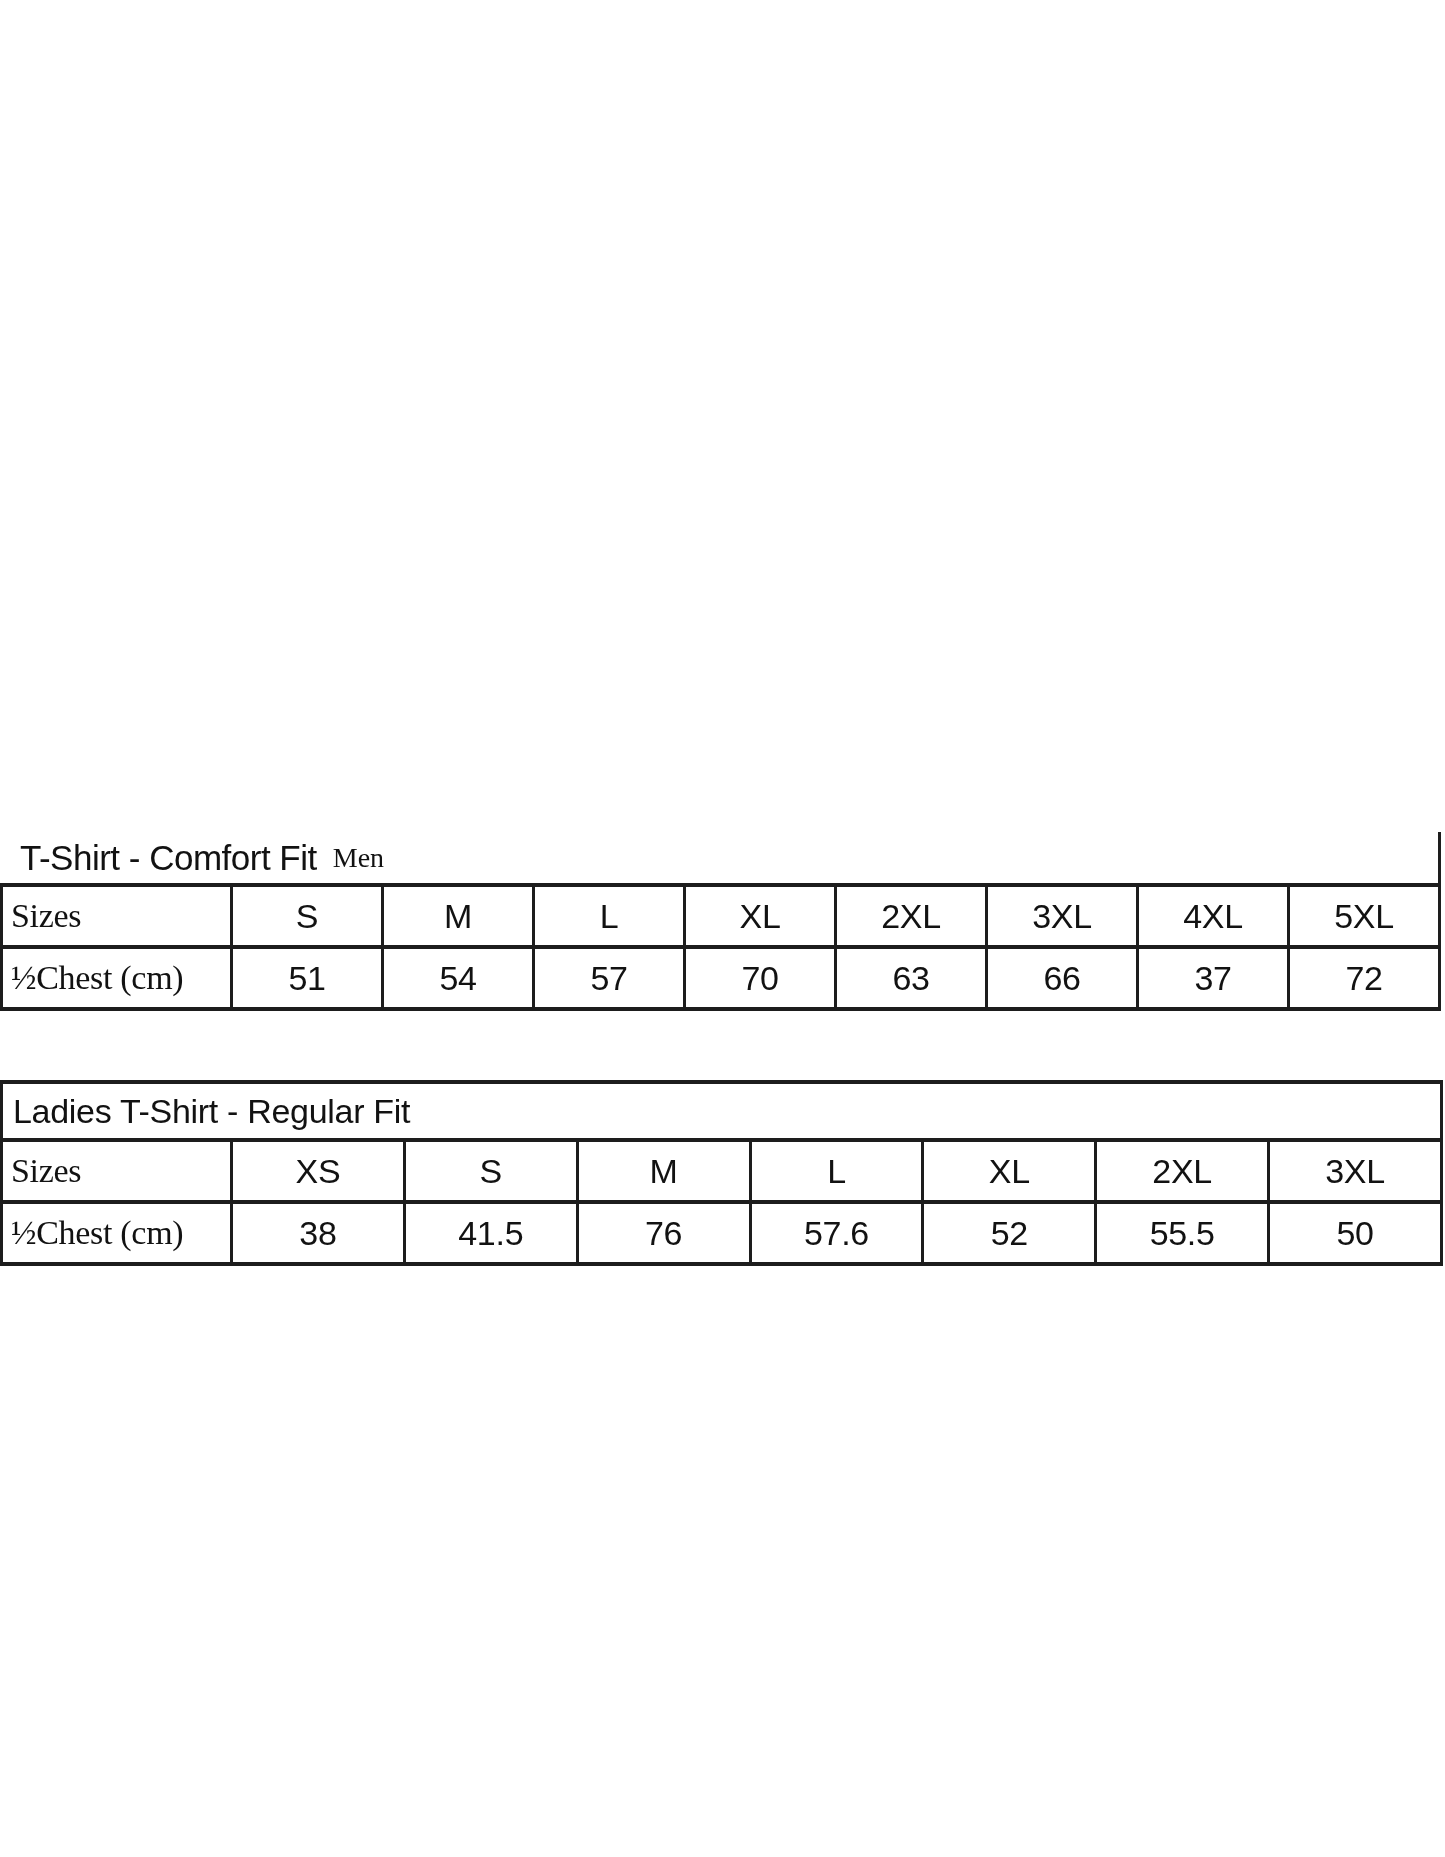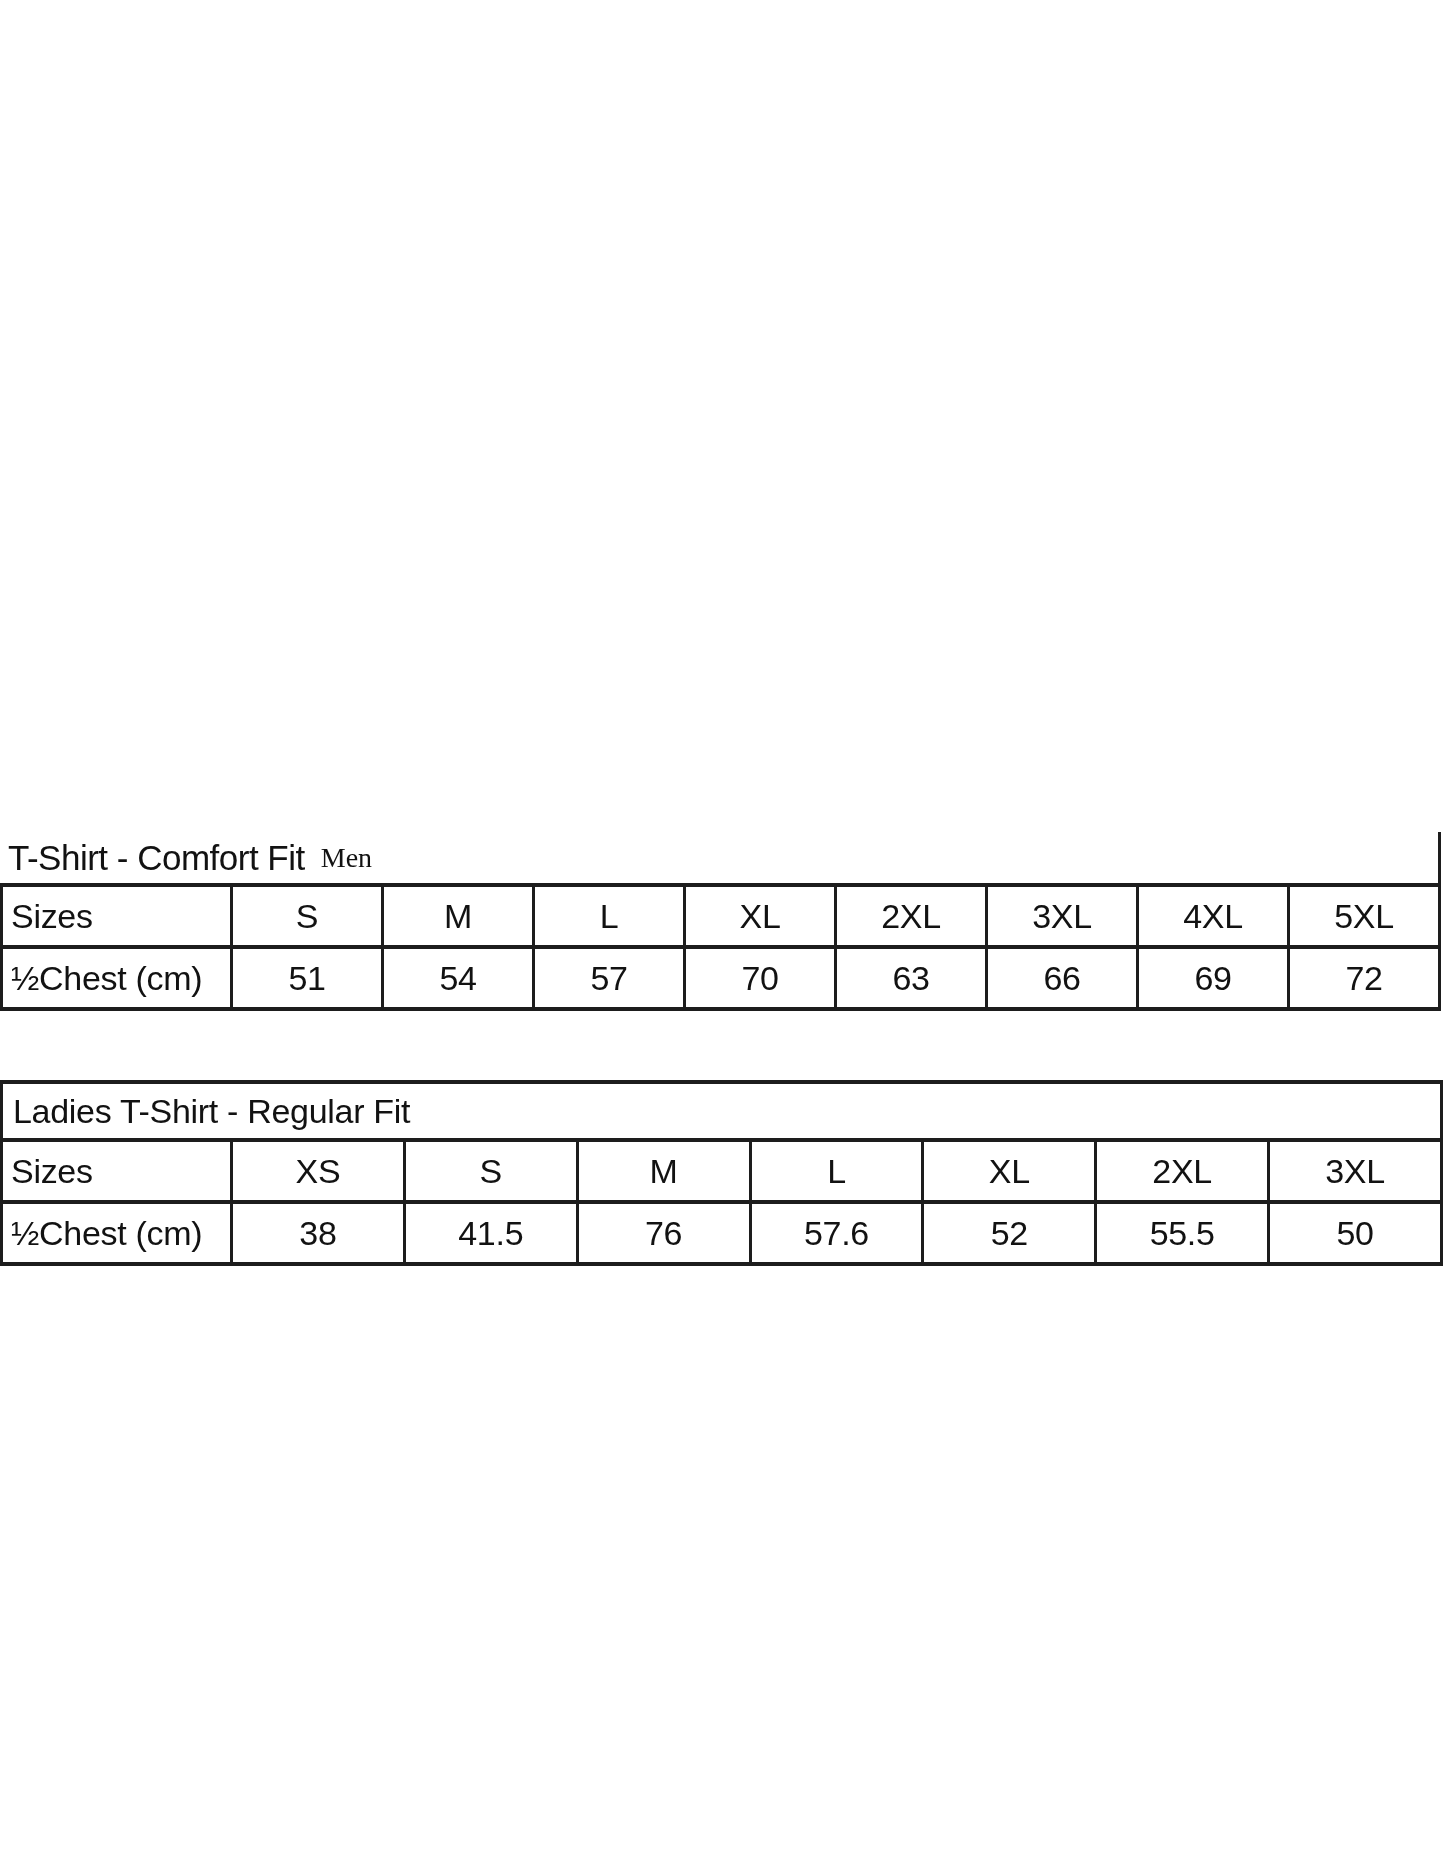--- a/index.html
+++ b/index.html
@@ -22,21 +22,21 @@
   .men-chart{
     position:absolute;
     top:832px;
     left:0;
     width:1441px;
   }
   .men-title{
     height:51px;
     display:flex;
     align-items:center;
-    padding-left:8px;
+    padding-left:20px;
     border-right:3px solid var(--border);
     font-size:35px;
     letter-spacing:-0.5px;
   }
   .men-title .title-suffix{
     font-family:"Liberation Serif", serif;
     font-size:28px;
     margin-left:16px;
     letter-spacing:0;
   }
@@ -56,20 +56,21 @@
     text-align:center;
     vertical-align:middle;
     font-size:34px;
     letter-spacing:-0.3px;
     overflow:hidden;
     white-space:nowrap;
   }
   table.chart-table td.label{
     text-align:left;
     padding-left:8px;
+    font-family:Liberation Serif, serif;
   }
   col.col-label{width:230px;}
 
   
   .ladies-chart{
     position:absolute;
     top:1080px;
     left:0;
     width:1443px;
   }
@@ -116,21 +117,21 @@
           <td>5XL</td>
         </tr>
         <tr>
           <td class="label">½Chest (cm)</td>
           <td>51</td>
           <td>54</td>
           <td>57</td>
           <td>70</td>
           <td>63</td>
           <td>66</td>
-          <td>69</td>
+          <td>37</td>
           <td>72</td>
         </tr>
       </tbody>
     </table>
   </section>
 
   <section class="ladies-chart">
     <table class="chart-table">
       <colgroup>
         <col class="col-label">

